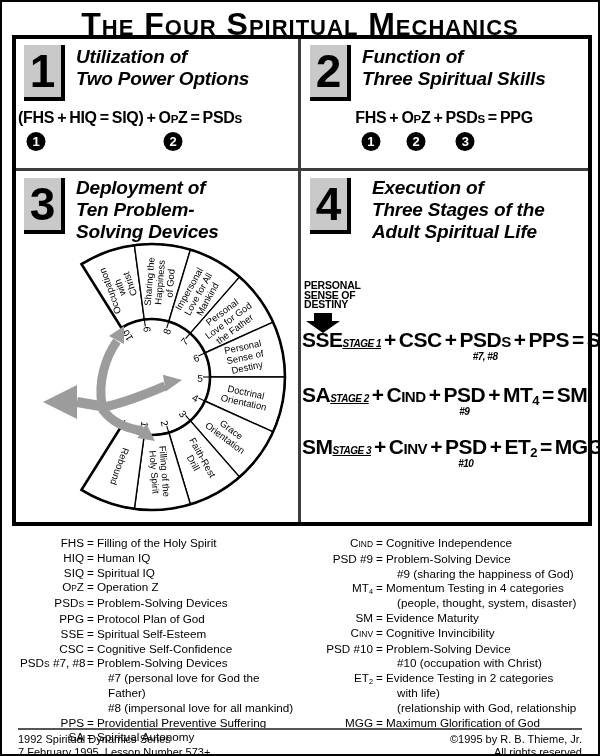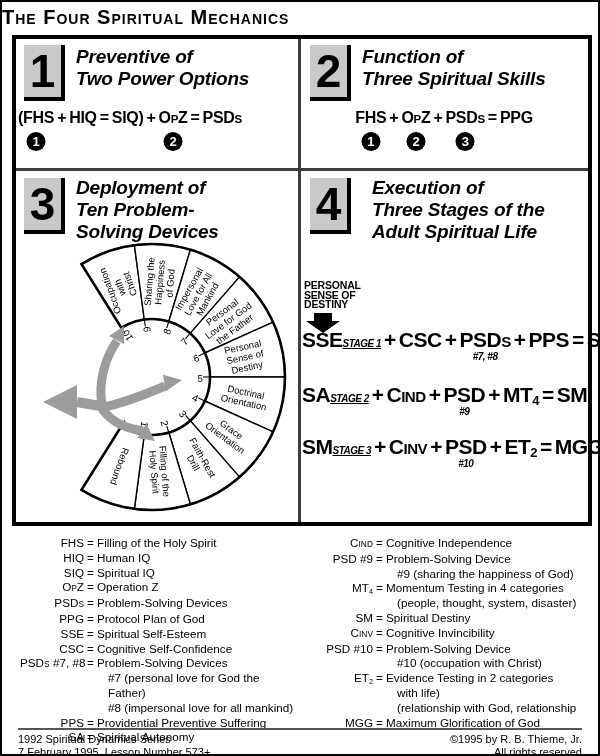--- a/index.html
+++ b/index.html
@@ -1,20 +1,20 @@
 <!DOCTYPE html>
 <html style="--badge_bg: #c9c9c9; --arrow: #9c9c9c; --divider: #3d3d3d; --ink: #000000;"><head>
 <meta charset="utf-8">
 <style>
   html,body{margin:0;padding:0;background:#fff;}
   .page{position:relative;width:600px;height:756px;background:#fff;
         border:2px solid #000;box-sizing:border-box;overflow:hidden;
         font-family:"Liberation Sans",sans-serif;color:#000;}
-  .title{position:absolute;top:4px;left:0;right:0;text-align:left;
-         font-weight:bold;font-size:20px;font-variant:small-caps;letter-spacing:1px;}
+  .title{position:absolute;top:4px;left:0;right:0;text-align:center;
+         font-weight:bold;font-size:32px;font-variant:small-caps;letter-spacing:1px;}
   .main-box{position:absolute;left:10px;top:33px;width:580px;height:491px;
             border:4px solid #000;box-sizing:border-box;}
   .v-div{position:absolute;left:282px;top:0;bottom:0;width:3px;background:#3d3d3d;}
   .h-div{position:absolute;top:129px;left:0;right:0;height:3px;background:#3d3d3d;}
   .badge{position:absolute;width:37px;height:52px;background:var(--badge_bg,#c9c9c9);
          border-right:4px solid #000;border-bottom:4px solid #000;
          font-size:46px;font-weight:bold;text-align:center;line-height:52px;}
   .q-title{position:absolute;font-weight:bold;font-style:italic;font-size:19px;
            line-height:1.16;white-space:pre-line;letter-spacing:-0.2px;}
   .formula{position:absolute;font-weight:bold;white-space:nowrap;}
@@ -57,21 +57,21 @@
 <body>
 
 <div class="page">
   <div class="title">The Four Spiritual Mechanics</div>
 
   <div class="main-box">
     <div class="v-div"></div>
     <div class="h-div"></div>
 
     <div class="badge" style="left:8px;top:6px;">1</div>
-    <div class="q-title" style="left:60px;top:7px;">Preventive of
+    <div class="q-title" style="left:60px;top:7px;">Utilization of
 Two Power Options</div>
     <div class="formula f1"><span class="tok"><span>(FHS</span><span class="below circle">1</span></span><span class="tok op"><span>+</span></span><span class="tok"><span>HIQ</span></span><span class="tok op"><span>=</span></span><span class="tok"><span>SIQ)</span></span><span class="tok op"><span>+</span></span><span class="tok"><span>O</span><span class="sm">P</span><span>Z</span><span class="below circle">2</span></span><span class="tok op"><span>=</span></span><span class="tok"><span>PSD</span><span class="sm">S</span></span></div>
 
     <div class="badge" style="left:294px;top:6px;">2</div>
     <div class="q-title" style="left:346px;top:7px;">Function of
 Three Spiritual Skills</div>
     <div class="formula f2"><span class="tok"><span>FHS</span><span class="below circle">1</span></span><span class="tok op"><span>+</span></span><span class="tok"><span>O</span><span class="sm">P</span><span>Z</span><span class="below circle">2</span></span><span class="tok op"><span>+</span></span><span class="tok"><span>PSD</span><span class="sm">S</span><span class="below circle">3</span></span><span class="tok op"><span>=</span></span><span class="tok"><span>PPG</span></span></div>
 
     <div class="badge" style="left:8px;top:139px;">3</div>
     <div class="q-title" style="left:60px;top:138px;">Deployment of
@@ -255,21 +255,21 @@
         <span class="eq">=</span>
         <span class="def">
           <div>Momentum Testing in 4 categories</div>
           <div class="cont">(people, thought, system, disaster)</div>
         </span>
       </div>
       <div class="legend-row">
         <span class="abbr"><span>SM</span></span>
         <span class="eq">=</span>
         <span class="def">
-          <div>Spiritual Destiny</div>
+          <div>Evidence Maturity</div>
         </span>
       </div>
       <div class="legend-row">
         <span class="abbr"><span>C</span><span class="sm">INV</span></span>
         <span class="eq">=</span>
         <span class="def">
           <div>Cognitive Invincibility</div>
         </span>
       </div>
       <div class="legend-row">

